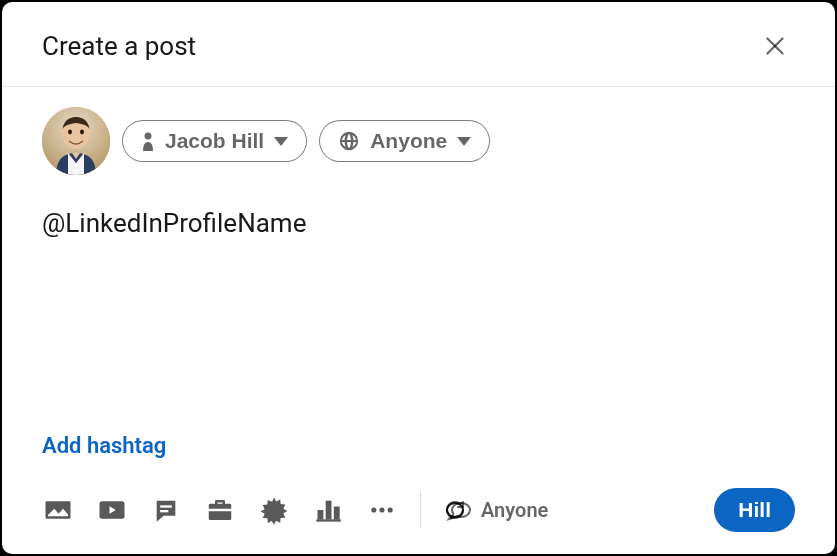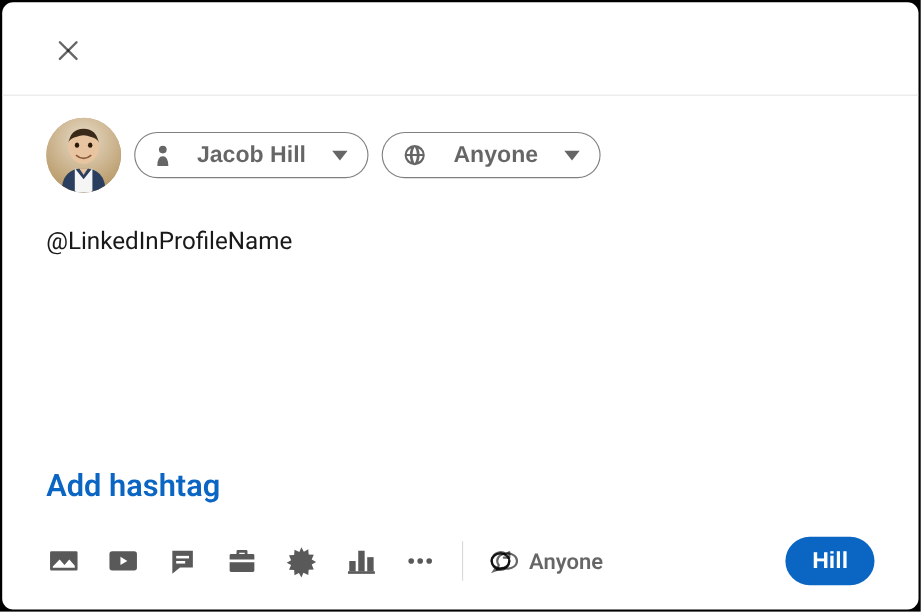--- a/index.html
+++ b/index.html
@@ -65,21 +65,21 @@
       border-radius: 50%;
       background: linear-gradient(135deg, #d4b896 0%, #c9a878 40%, #8b6f47 100%);
       position: relative;
       overflow: hidden;
       flex-shrink: 0;
     }
     .avatar svg { width: 100%; height: 100%; }
     .pill {
       display: inline-flex;
       align-items: center;
-      gap: 24px;
+      gap: 10px;
       border: 1px solid rgba(0,0,0,0.5);
       border-radius: 999px;
       padding: 8px 18px;
       font-size: 21px;
       color: rgba(0,0,0,0.6);
       cursor: pointer;
       background: #fff;
       font-weight: 600;
     }
     .pill-icon {
@@ -88,29 +88,29 @@
       justify-content: center;
     }
     .caret {
       width: 0;
       height: 0;
       border-left: 7px solid transparent;
       border-right: 7px solid transparent;
       border-top: 9px solid rgba(0,0,0,0.6);
     }
     .post-text {
-      font-size: 22px;
+      font-size: 26px;
       color: rgba(0,0,0,0.9);
       line-height: 1.4;
       flex: 1;
       outline: none;
     }
     .hashtag-link {
       color: #0a66c2;
-      font-size: 28px;
+      font-size: 22px;
       font-weight: 600;
       cursor: pointer;
       margin-bottom: 18px;
       display: inline-block;
     }
     .modal-footer {
       display: flex;
       align-items: center;
       padding: 12px 40px 22px 40px;
       gap: 8px;
@@ -167,20 +167,21 @@
       cursor: pointer;
       margin-left: -6px;
     }
   </style>
 </head>
 <body>
 
 <div class="modal">
 
   <div class="modal-header">
+    <h2 class="modal-title">Create a post</h2>
     <div class="close-btn">
       <svg width="26" height="26" viewBox="0 0 24 24" fill="none" stroke="currentColor" stroke-width="2" stroke-linecap="round">
         <line x1="5" y1="5" x2="19" y2="19"></line>
         <line x1="19" y1="5" x2="5" y2="19"></line>
       </svg>
     </div>
   </div>
 
   <div class="modal-body">
 

